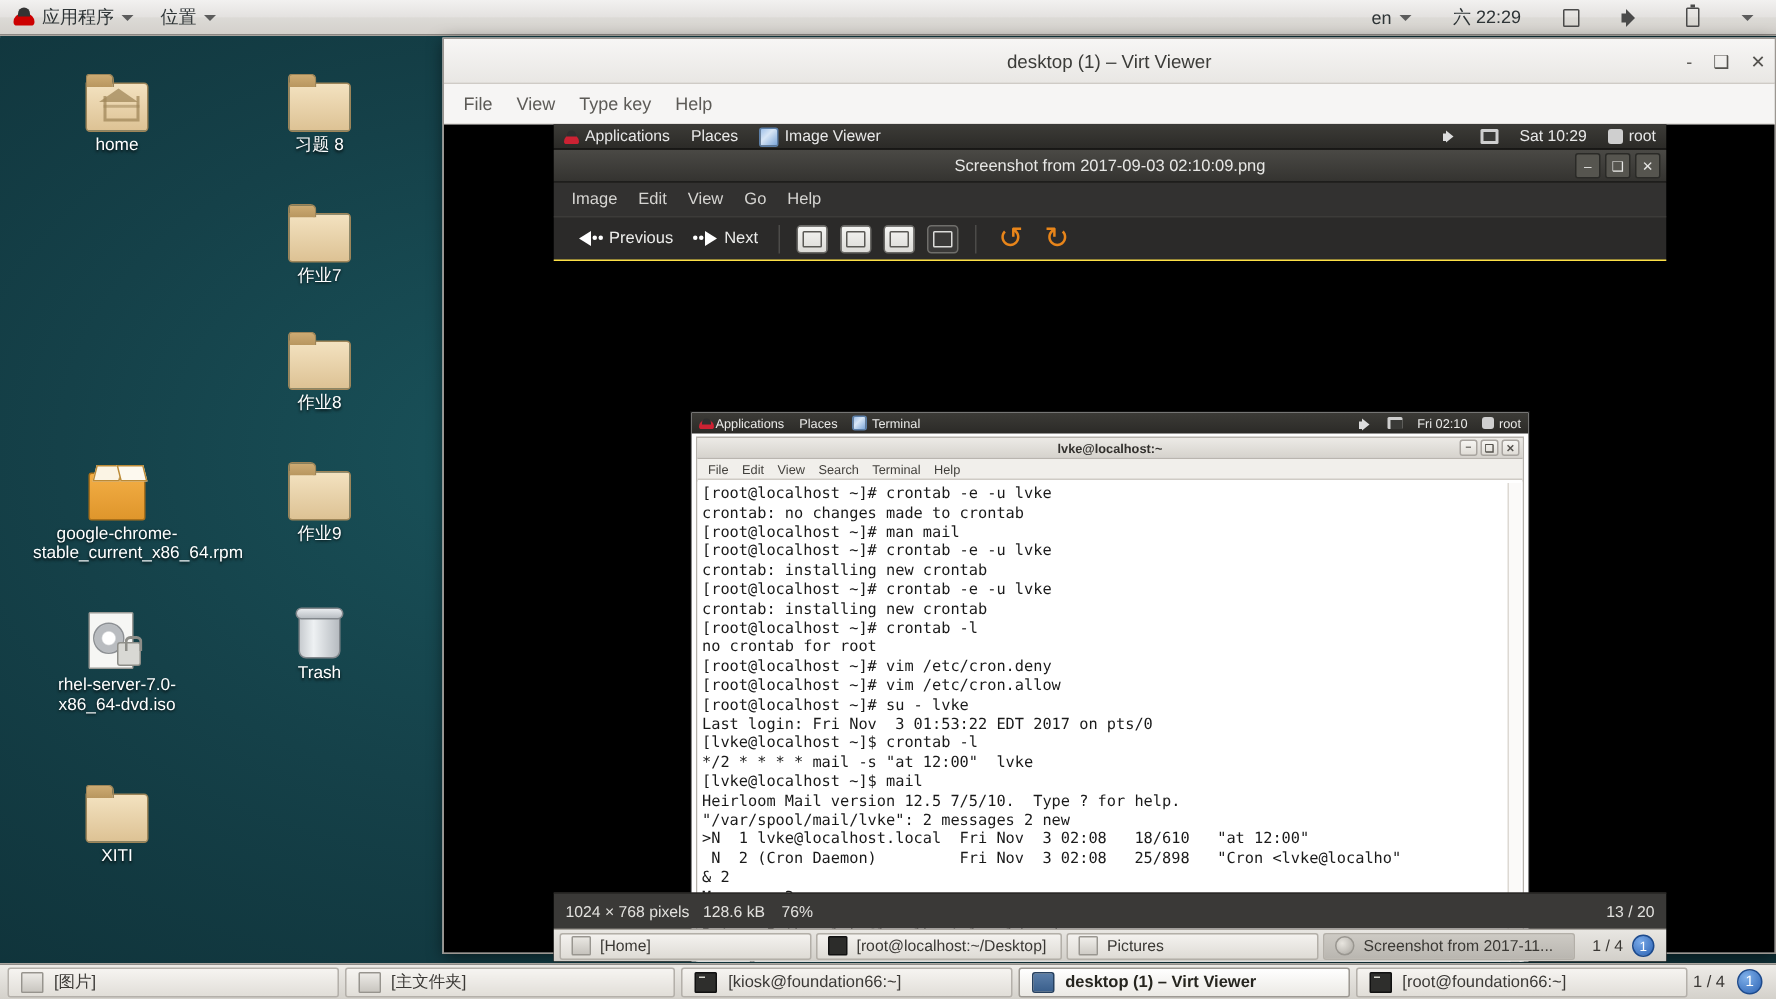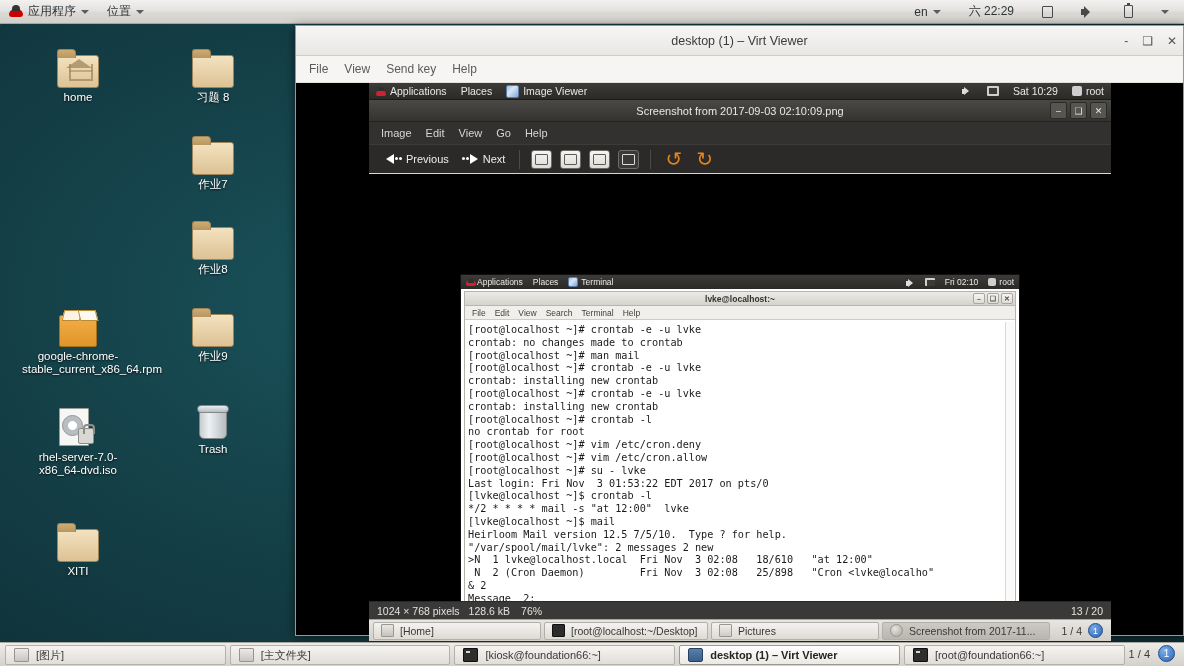--- a/index.html
+++ b/index.html
@@ -163,21 +163,21 @@
   .arrow-next:before{content:"";position:absolute;right:0;top:0;border-left:8px solid #fff;border-top:5.5px solid transparent;border-bottom:5.5px solid transparent;}
   .arrow-next:after{content:"";position:absolute;right:9px;top:3.5px;width:3px;height:3px;background:#fff;border-radius:50%;box-shadow:-4px 0 0 #fff;}
   .tb-sep{ width:1px;height:19px;background:#4c4b49;margin:0 7px; }
   .zbtn{ width:21px;height:19px;margin:0 4px;border:1px solid #6a6966;border-radius:3px;
     background:linear-gradient(to bottom,#f5f5f3,#dcdbd7); position:relative; }
   .zbtn.active{ background:#3a3938; border:1px solid #6f6e6b; }
   .zbtn .mk{ position:absolute; inset:3px; border:1.4px solid #5a5955; border-radius:1px; }
   .zbtn.active .mk{ border-color:#dcdcda; }
   .rot{ font-size:20px; color:#e8851a; margin:0 7px; line-height:1; }
   #iv-canvas{ position:absolute; left:0; top:96px; width:742px; height:425px; background:#000; }
-  #iv-status{ position:absolute; left:0; bottom:22px; width:742px; height:18px;
+  #iv-status{ position:absolute; left:0; bottom:22px; width:742px; height:24px;
     background:#3a3937; border-top:1px solid #2a2927; display:flex; align-items:center;
     padding:0 8px; color:#e2e1de; font-size:10.5px; }
   #iv-status .r{ margin-left:auto; }
 
   
   #guest-taskbar{ position:absolute; left:0; bottom:0; width:742px; height:22px;
     background:linear-gradient(to bottom,#e8e6e2,#d2cfc9); border-top:1px solid #a8a49e;
     display:flex; align-items:center; gap:3px; padding:2px 4px; }
   .tsk{ display:flex; align-items:center; gap:6px; height:18px; padding:0 7px; font-size:10.5px;
     color:#3a3834; background:linear-gradient(to bottom,#f4f2ef,#dedbd5);
@@ -209,21 +209,21 @@
   #term-out{ position:absolute; left:0; top:29px; right:0; bottom:0; background:#fff; color:#1a1a1a;
     font-family:"DejaVu Sans Mono","Liberation Mono",monospace; font-size:10.2px; line-height:12.8px;
     padding:3px 0 0 3px; white-space:pre; overflow:hidden; }
   #term-scroll{ position:absolute; right:1px; top:30px; width:9px; bottom:1px; background:#fbfaf9; border-left:1px solid #ddd9d3;}
   #term-scroll .thumb{ position:absolute; left:1px; bottom:14px; width:6px; height:30px; background:#b5b1ab; border-radius:3px;}
 
   
   #host-taskbar{
     position:absolute; left:0; bottom:0; width:1184px; height:24px;
     background:linear-gradient(to bottom,#eeece8,#d4d1cb);
-    border-top:1px solid #a9a59f; display:flex; align-items:flex-start; gap:4px; padding:2px 5px;
+    border-top:1px solid #a9a59f; display:flex; align-items:center; gap:4px; padding:2px 5px;
   }
   .htsk{ flex:1; display:flex; align-items:center; gap:7px; height:20px; padding:0 8px; font-size:11px;
     color:#3b3936; background:linear-gradient(to bottom,#f6f4f1,#e1ded8); border:1px solid #b4b0aa; border-radius:2px;
     overflow:hidden; white-space:nowrap; }
   .htsk.active{ background:linear-gradient(to bottom,#ffffff,#ebe9e4); border:1px solid #9d9993; font-weight:bold; color:#26251f;}
   .htsk-ic{ width:15px;height:14px;background:linear-gradient(to bottom,#eceae6,#c9c6c0);border:1px solid #97948e;border-radius:1px;flex:none;}
   .htsk-ic.term{ background:#2e2e2c;border:1px solid #111; position:relative;}
   .htsk-ic.term:after{content:"";position:absolute;left:2px;top:2px;width:4px;height:1.5px;background:#d8d8d0;}
   .htsk-ic.mon{ background:linear-gradient(to bottom,#5b7ea8,#3a5f8c); border:1px solid #26405f; border-radius:2px;}
   .hpager{ margin-left:auto; display:flex; align-items:center; gap:8px; padding-right:4px; font-size:11px; color:#3b3936; flex:none;}
@@ -350,21 +350,21 @@
     <div class="t">desktop (1) – Virt Viewer</div>
     <div class="wbtns">
       <span>-</span>
       <span>❑</span>
       <span>✕</span>
     </div>
   </div>
   <div id="vv-menu">
     <span>File</span>
     <span>View</span>
-    <span>Send key</span>
+    <span>Type key</span>
     <span>Help</span>
   </div>
 
   <div id="vv-body">
 
     <div id="guest">
 
       <div class="gnome-panel">
         <div class="gp">
           <span class="rh-mini"></span>

